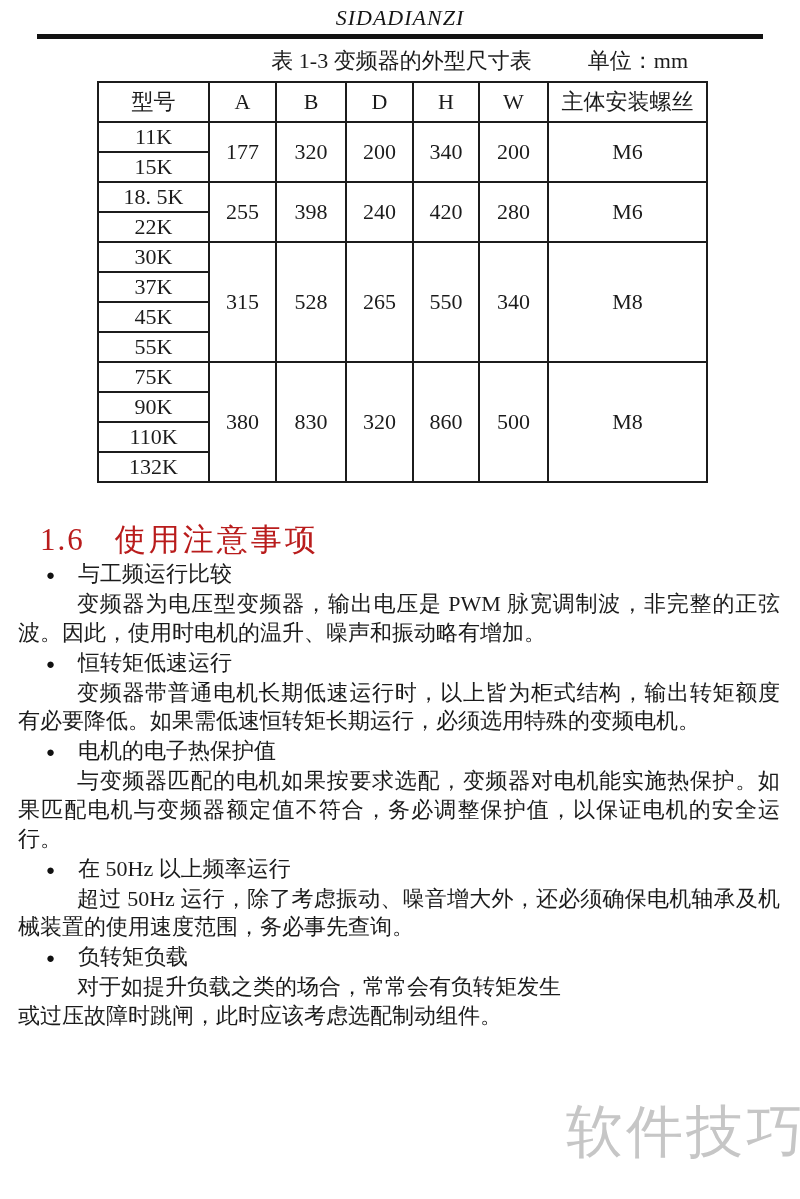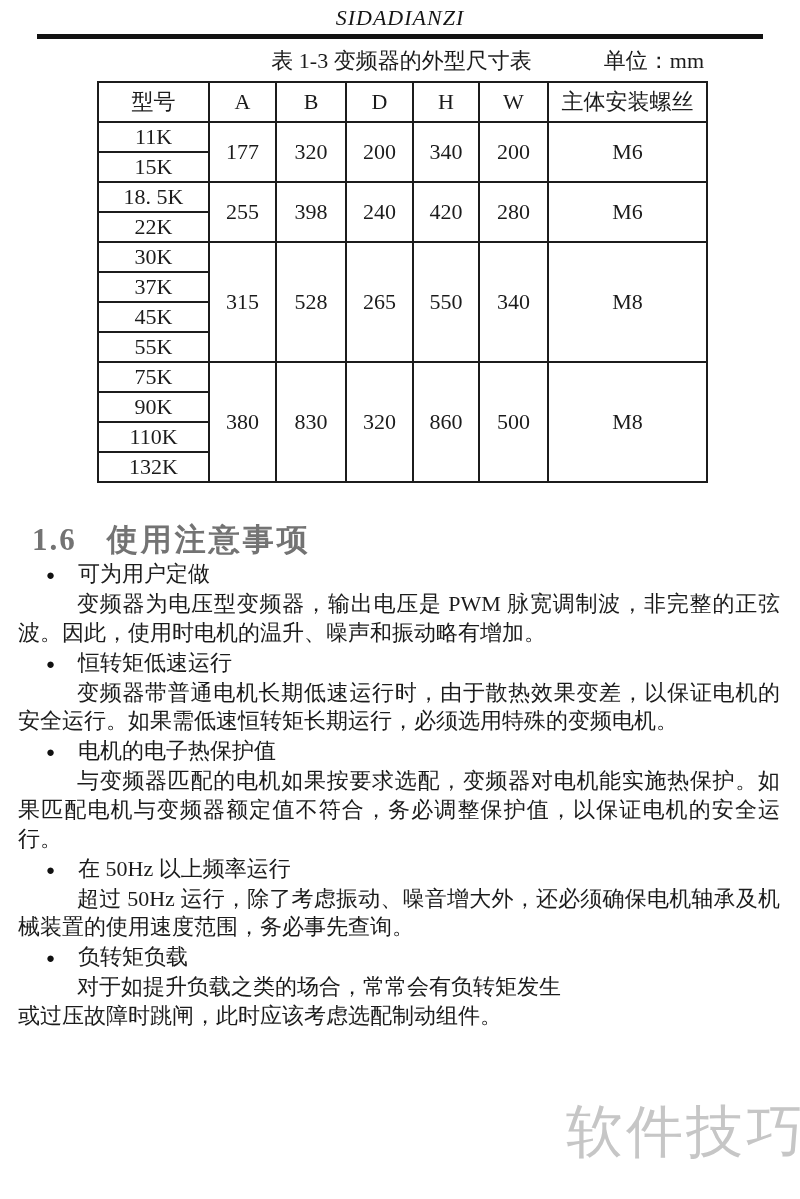--- a/index.html
+++ b/index.html
@@ -15,21 +15,21 @@
     text-align:center;font-style:italic;font-size:22px;line-height:26px;
     padding-top:5px;letter-spacing:1px;color:#161616;
   }
   .header-rule{height:5px;background:#121212;margin:3px 37px 0 37px;}
 
   
   .caption-row{
     position:relative;margin:9px 0 0 97px;width:609px;
     font-size:22px;line-height:26px;text-align:center;
   }
-  .caption-row .unit{position:absolute;right:2px;top:0;}
+  .caption-row .unit{position:absolute;right:18px;top:0;}
 
   
   table.dims{
     border-collapse:collapse;table-layout:fixed;
     margin:7px 0 0 97px;width:609px;
   }
   table.dims th,table.dims td{
     border:2px solid #1c1c1c;text-align:center;vertical-align:middle;
     font-size:22px;font-weight:normal;padding:0;overflow:hidden;white-space:nowrap;
   }
@@ -42,21 +42,21 @@
   col.c-h{width:66px;}
   col.c-w{width:69px;}
   col.c-screw{width:159px;}
 
   .note{
     margin:12px 20px 0 18px;font-size:22px;line-height:29px;text-indent:60px;
   }
 
   
   .section-heading{
-    margin:38px 0 0 32px;font-size:31px;line-height:38px;font-weight:bold;color:#737373;
+    margin:38px 0 0 40px;font-size:31px;line-height:38px;font-weight:normal;color:#b91c1c;
   }
   .section-heading .sec-num{margin-right:30px;letter-spacing:2px;}
   .section-heading .sec-title{letter-spacing:3px;}
 
   .intro{
     margin:12px 20px 0 18px;font-size:22px;line-height:29px;text-indent:59px;
   }
 
   .item{margin:0;}
   .bullet-line{
@@ -179,27 +179,27 @@
     </tbody>
   </table>
 
 
   <h2 class="section-heading">
     <span class="sec-num">1.6</span><span class="sec-title">使用注意事项</span>
   </h2>
 
 
   <div class="item">
-    <div class="bullet-line"><span class="bullet-dot">●</span><span>可为用户定做</span></div>
+    <div class="bullet-line"><span class="bullet-dot">●</span><span>与工频运行比较</span></div>
     <p class="bullet-body">变频器为电压型变频器，输出电压是 PWM 脉宽调制波，非完整的正弦波。因此，使用时电机的温升、噪声和振动略有增加。</p>
   </div>
 
   <div class="item">
     <div class="bullet-line"><span class="bullet-dot">●</span><span>恒转矩低速运行</span></div>
-    <p class="bullet-body">变频器带普通电机长期低速运行时，由于散热效果变差，以保证电机的安全运行。如果需低速恒转矩长期运行，必须选用特殊的变频电机。</p>
+    <p class="bullet-body">变频器带普通电机长期低速运行时，以上皆为柜式结构，输出转矩额度有必要降低。如果需低速恒转矩长期运行，必须选用特殊的变频电机。</p>
   </div>
 
   <div class="item">
     <div class="bullet-line"><span class="bullet-dot">●</span><span>电机的电子热保护值</span></div>
     <p class="bullet-body">与变频器匹配的电机如果按要求选配，变频器对电机能实施热保护。如果匹配电机与变频器额定值不符合，务必调整保护值，以保证电机的安全运行。</p>
   </div>
 
   <div class="item">
     <div class="bullet-line"><span class="bullet-dot">●</span><span>在 50Hz 以上频率运行</span></div>
     <p class="bullet-body">超过 50Hz 运行，除了考虑振动、噪音增大外，还必须确保电机轴承及机械装置的使用速度范围，务必事先查询。</p>

